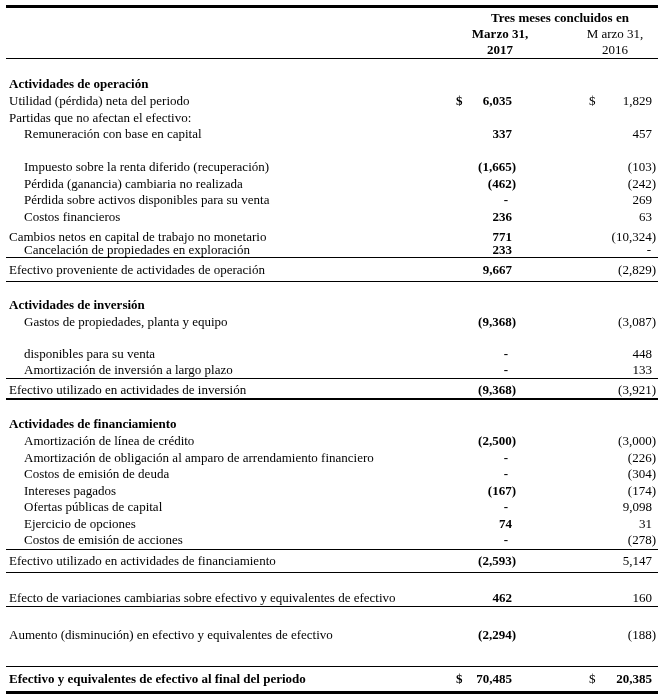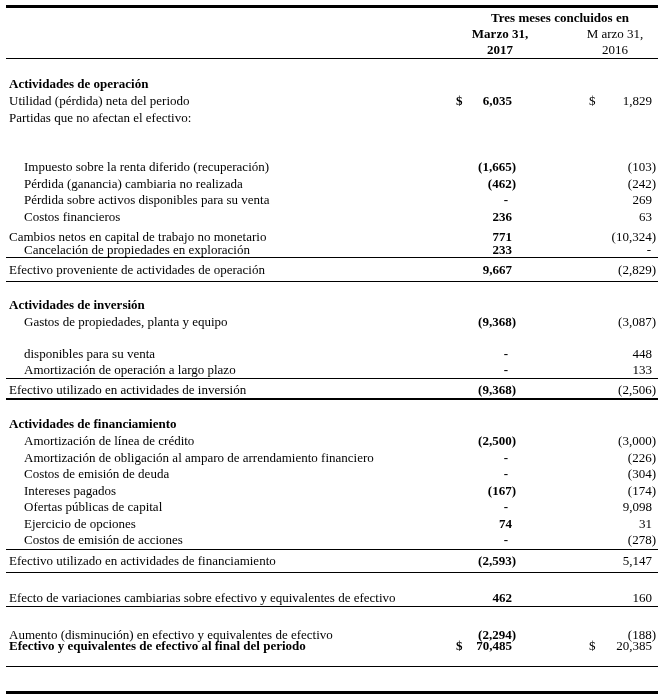--- a/index.html
+++ b/index.html
@@ -41,20 +41,25 @@
   </div>
   <div class="row" style="top:92px;">
     <span class="lbl">Utilidad (pérdida) neta del periodo</span>
     <span class="cur1">$</span>
     <span class="v1">6,035</span>
     <span class="cur2">$</span>
     <span class="v2 plain">1,829</span>
   </div>
   <div class="row" style="top:109px;text-align:center;">
     <span class="lbl">Partidas que no afectan el efectivo:</span>
+  </div>
+  <div class="row" style="top:125px;">
+    <span class="lbl ind">Remuneración con base en capital</span>
+    <span class="v1">337</span>
+    <span class="v2 plain">457</span>
   </div>
   <div class="row" style="top:158px;">
     <span class="lbl ind">Impuesto sobre la renta diferido (recuperación)</span>
     <span class="v1 paren">(1,665)</span>
     <span class="v2">(103)</span>
   </div>
   <div class="row" style="top:175px;">
     <span class="lbl ind">Pérdida (ganancia) cambiaria no realizada</span>
     <span class="v1 paren">(462)</span>
     <span class="v2">(242)</span>
@@ -94,29 +99,29 @@
     <span class="lbl ind">Gastos de propiedades, planta y equipo</span>
     <span class="v1 paren">(9,368)</span>
     <span class="v2">(3,087)</span>
   </div>
   <div class="row" style="top:345px;">
     <span class="lbl ind">disponibles para su venta</span>
     <span class="v1 dash">-</span>
     <span class="v2 plain">448</span>
   </div>
   <div class="row" style="top:361px;">
-    <span class="lbl ind">Amortización de operación a largo plazo</span>
+    <span class="lbl ind">Amortización de inversión a largo plazo</span>
     <span class="v1 dash">-</span>
     <span class="v2 plain">133</span>
   </div>
   <div class="hr" style="top:378px;height:1px;"></div>
   <div class="row" style="top:381px;">
     <span class="lbl">Efectivo utilizado en actividades de inversión</span>
     <span class="v1 paren">(9,368)</span>
-    <span class="v2">(2,506)</span>
+    <span class="v2">(3,921)</span>
   </div>
   <div class="hr" style="top:398px;height:2px;"></div>
 
   <div class="row" style="top:415px;">
     <span class="lbl b">Actividades de financiamiento</span>
   </div>
   <div class="row" style="top:432px;">
     <span class="lbl ind">Amortización de línea de crédito</span>
     <span class="v1 paren">(2,500)</span>
     <span class="v2">(3,000)</span>
@@ -165,22 +170,22 @@
     <span class="v2 plain">160</span>
   </div>
   <div class="hr" style="top:606px;height:1px;"></div>
 
   <div class="row" style="top:626px;">
     <span class="lbl">Aumento (disminución) en efectivo y equivalentes de efectivo</span>
     <span class="v1 paren">(2,294)</span>
     <span class="v2">(188)</span>
   </div>
   <div class="hr" style="top:666px;height:1px;"></div>
-  <div class="row b" style="top:637px;">
+  <div class="row b" style="top:670px;">
     <span class="lbl b">Efectivo y equivalentes de efectivo al final del periodo</span>
     <span class="cur1">$</span>
     <span class="v1">70,485</span>
     <span class="cur2" style="font-weight:normal;">$</span>
-    <span class="v2 plain" style="font-weight:normal;text-align:center;">20,385</span>
+    <span class="v2 plain" style="font-weight:bold;text-align:center;">20,385</span>
   </div>
   <div class="hr" style="top:691px;height:3px;"></div>
 
 </div>
 
 </body></html>

